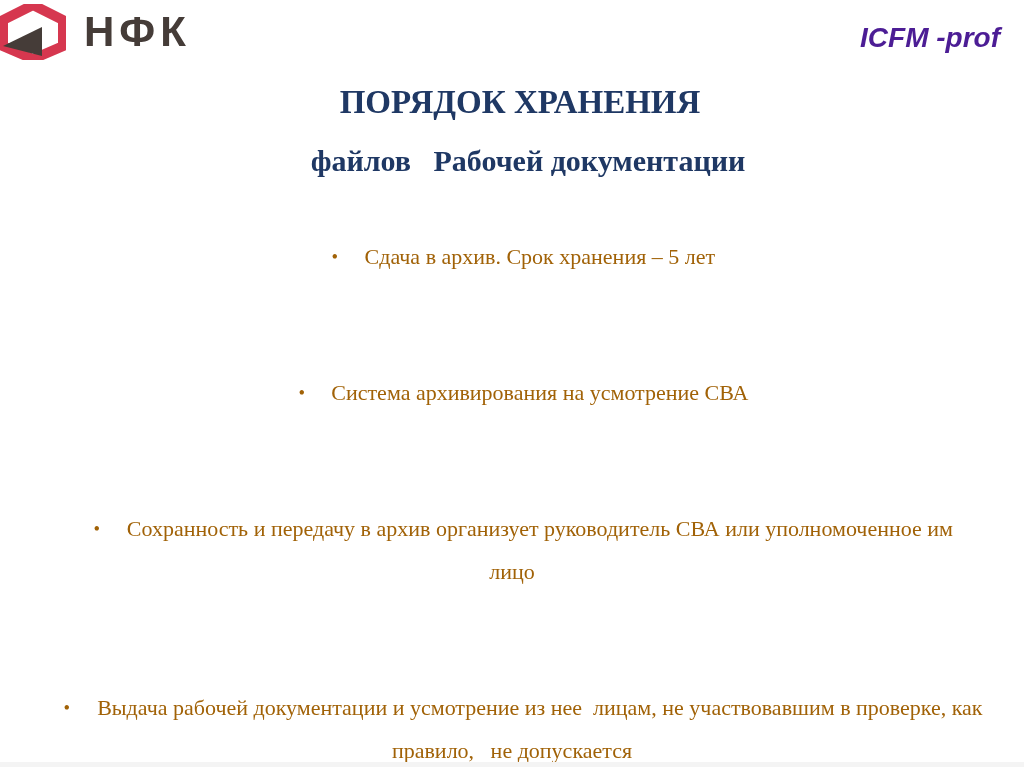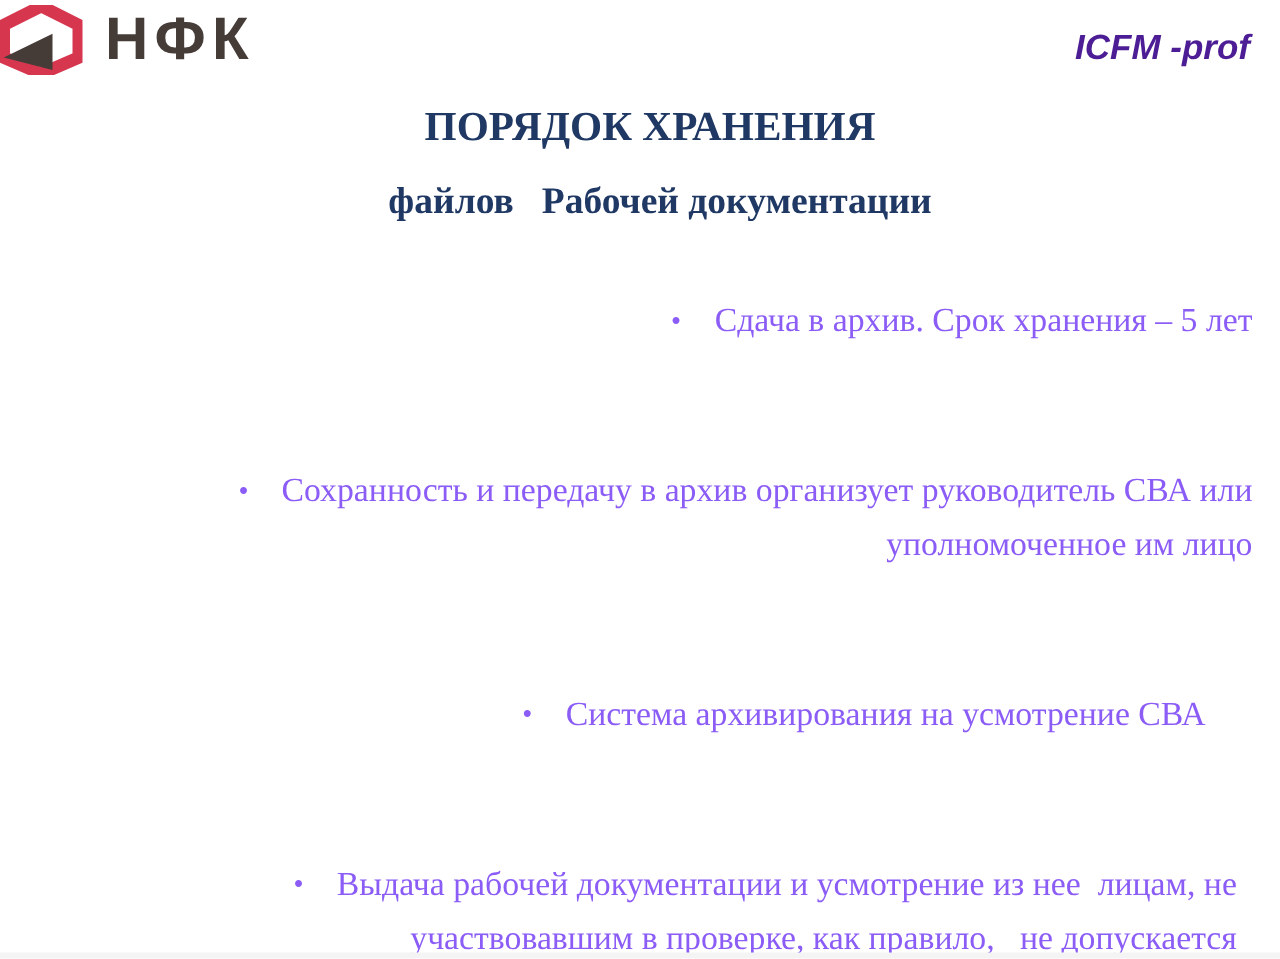--- a/index.html
+++ b/index.html
@@ -29,21 +29,21 @@
     align-items: center;
   }
   .logo-mark {
     width: 66px;
     height: 56px;
     display: block;
   }
   .logo-text {
     font-family: "Liberation Sans", "DejaVu Sans", sans-serif;
     font-weight: bold;
-    font-size: 48px;
+    font-size: 42px;
     letter-spacing: 5px;
     color: #453c38;
     margin-left: 18px;
     line-height: 56px;
   }
   .watermark {
     position: absolute;
     top: 22px;
     right: 24px;
     font-family: "Liberation Sans", "DejaVu Sans", sans-serif;
@@ -78,24 +78,24 @@
   }
 
   
   .bullet-list {
     position: absolute;
     top: 192px;
     left: 0;
     right: 0;
   }
   .bullet-item {
-    font-size: 27px;
+    font-size: 22px;
     line-height: 43px;
-    color: #8b5cf6;
-    text-align: right;
+    color: #a16207;
+    text-align: center;
     margin: 0 auto 7px auto;
     white-space: pre-wrap;
   }
   .bullet-marker {
     display: inline-block;
     margin-right: 26px;
     transform: scale(0.85);
   }
   
   .bullet-item:nth-child(1) { max-width: 980px; }
@@ -131,24 +131,24 @@
 <div class="title-block">
   <div class="title-line1">ПОРЯДОК ХРАНЕНИЯ</div>
   <div class="title-line2">файлов   Рабочей документации</div>
 </div>
 
 <div class="bullet-list">
   <div class="bullet-item">
     <span class="bullet-marker">•</span><span>Сдача в архив. Срок хранения – 5 лет</span>
   </div>
   <div class="bullet-item">
-    <span class="bullet-marker">•</span><span>Сохранность и передачу в архив организует руководитель СВА или уполномоченное им лицо</span>
+    <span class="bullet-marker">•</span><span>Система архивирования на усмотрение СВА</span>
   </div>
   <div class="bullet-item">
-    <span class="bullet-marker">•</span><span>Система архивирования на усмотрение СВА</span>
+    <span class="bullet-marker">•</span><span>Сохранность и передачу в архив организует руководитель СВА или уполномоченное им лицо</span>
   </div>
   <div class="bullet-item">
     <span class="bullet-marker">•</span><span>Выдача рабочей документации и усмотрение из нее  лицам, не участвовавшим в проверке, как правило,   не допускается</span>
   </div>
 
 </div>
 
 <div class="bottom-strip"></div>
 
 </body></html>

